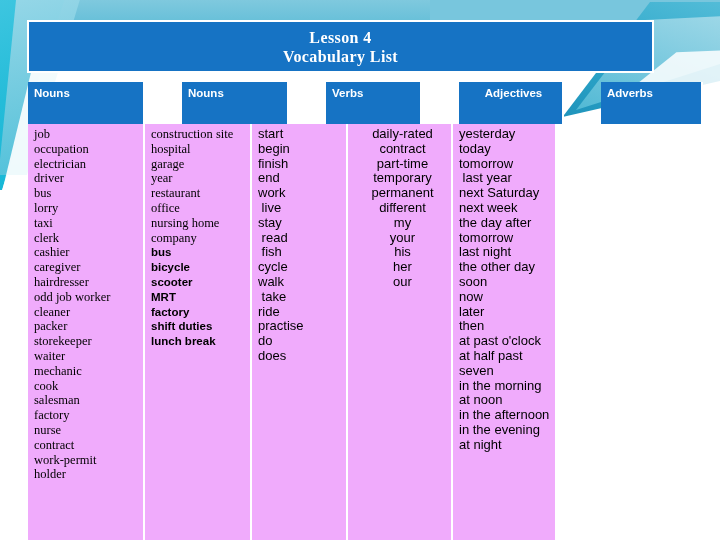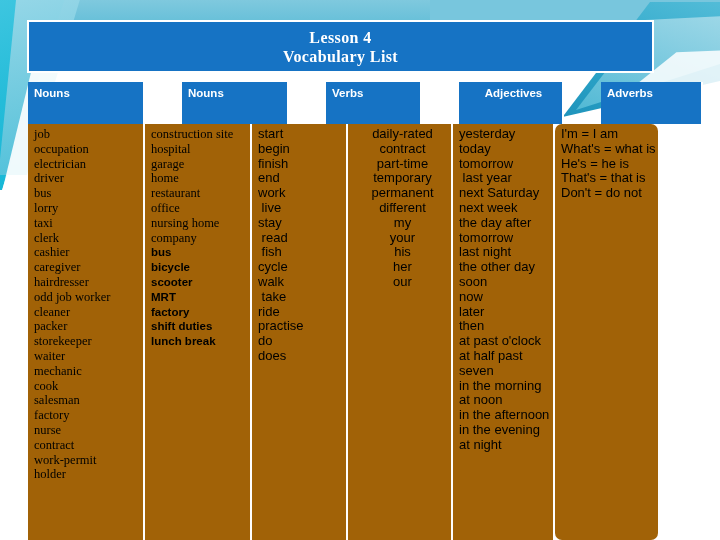--- a/index.html
+++ b/index.html
@@ -166,21 +166,21 @@
     border-right: 2px solid #ffffff;
     overflow: hidden;
   }
   .th:last-child { border-right: none; }
 
   .tbody {
     display: flex;
     flex: 1 1 auto;
   }
   .td {
-    background: #a16207;
+    background: #f0abfc;
     box-sizing: border-box;
     border-right: 2px solid #ffffff;
     padding: 3px 0 0 6px;
     overflow: hidden;
   }
   .td:last-child { border-right: none; }
 
   .cell-list {
     margin: 0;
     padding: 0;
@@ -284,21 +284,21 @@
             <li>contract</li>
             <li>work-permit</li>
             <li>holder</li>
           </ul>
       </div>
       <div class="td col-2">
         <ul class="cell-list">
             <li class="serif">construction site</li>
             <li class="serif">hospital</li>
             <li class="serif">garage</li>
-            <li class="serif">home</li>
+            <li class="serif">year</li>
             <li class="serif">restaurant</li>
             <li class="serif">office</li>
             <li class="serif">nursing home</li>
             <li class="serif">company</li>
             <li class="bold">bus</li>
             <li class="bold">bicycle</li>
             <li class="bold">scooter</li>
             <li class="bold">MRT</li>
             <li class="bold">factory</li>
             <li class="bold">shift duties</li>
@@ -359,25 +359,16 @@
             <li>at past o'clock</li>
             <li>at half past</li>
             <li>seven</li>
             <li>in the morning</li>
             <li>at noon</li>
             <li>in the afternoon</li>
             <li>in the evening</li>
             <li>at night</li>
           </ul>
       </div>
-      <div class="td col-6">
-        <ul class="cell-list style-bold">
-            <li>I'm = I am</li>
-            <li>What's = what is</li>
-            <li>He's = he is</li>
-            <li>That's = that is</li>
-            <li>Don't = do not</li>
-          </ul>
-      </div>
     </div>
   </div>
 
 </div>
 
 </body></html>

